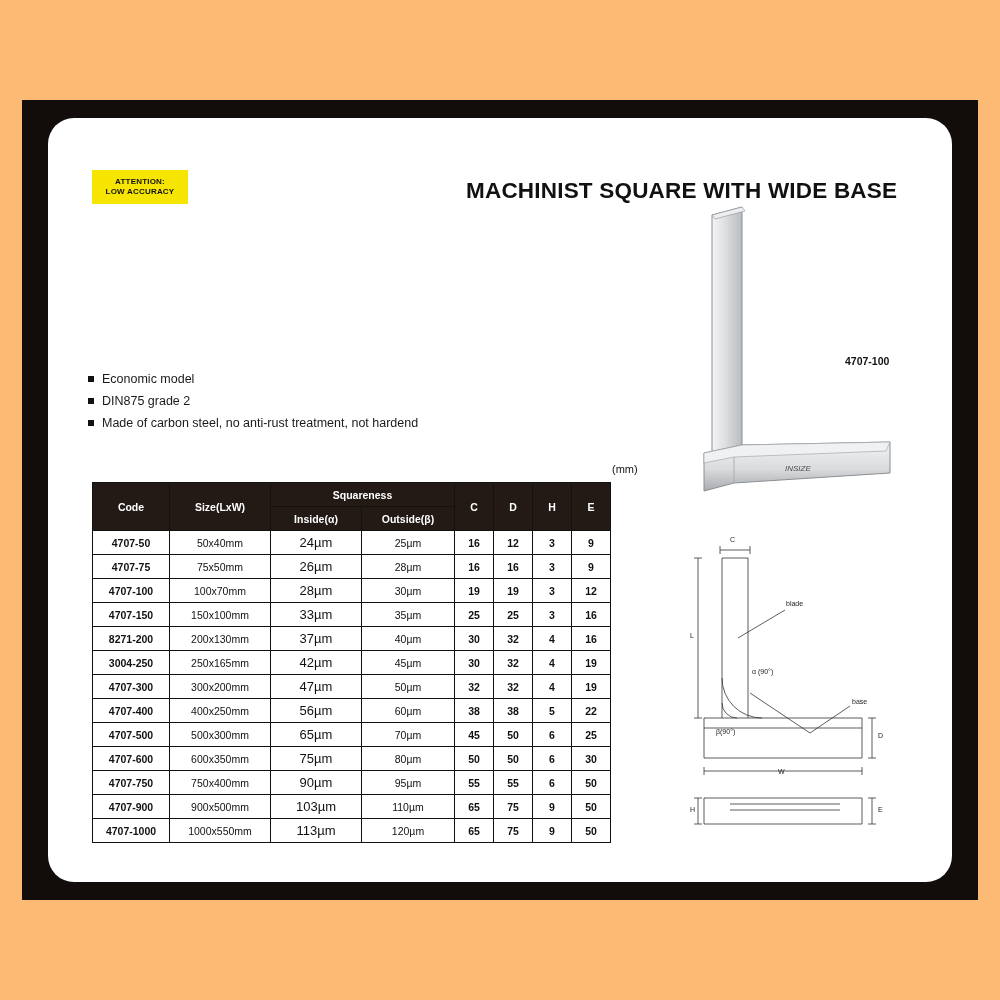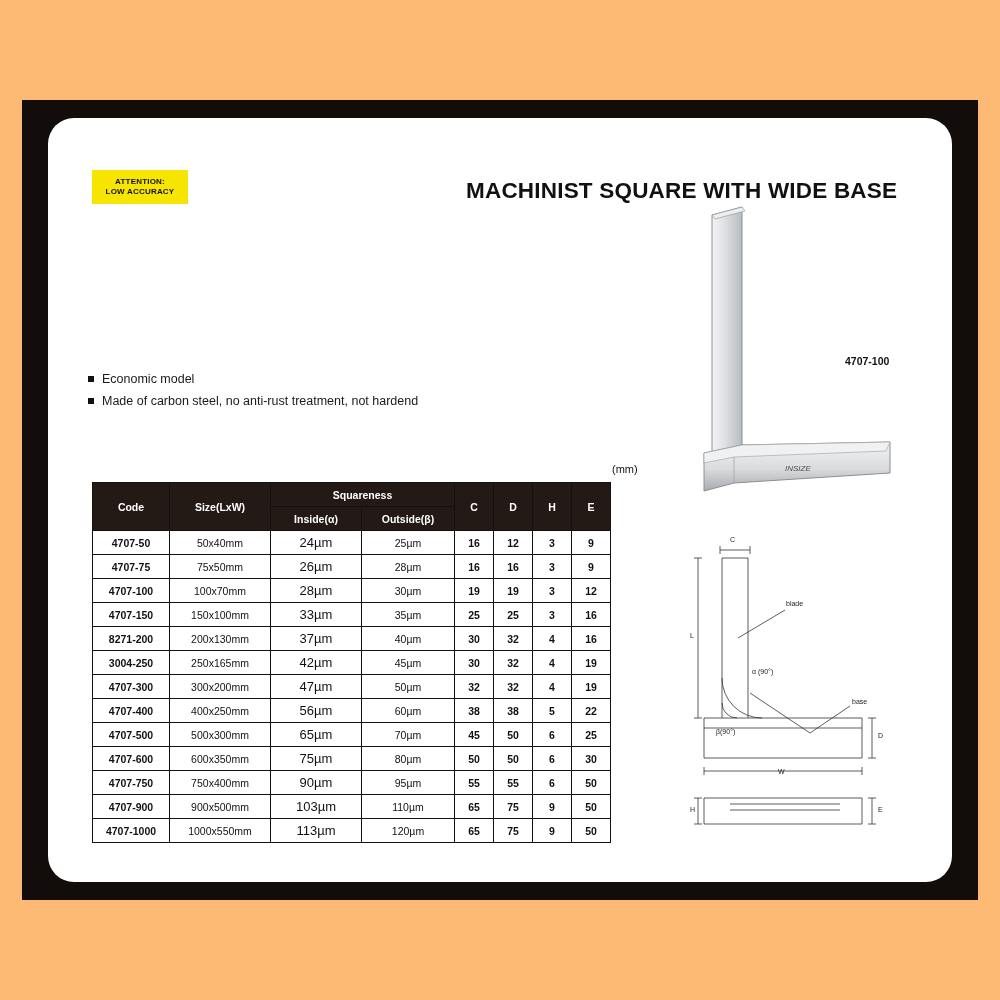--- a/index.html
+++ b/index.html
@@ -172,20 +172,24 @@
     <span>ATTENTION:</span>
     <span>LOW ACCURACY</span>
   </div>
 
   <div class="title">MACHINIST SQUARE WITH WIDE BASE</div>
 
   <div class="bullets">
     <div class="bullet">
       <div class="sq"></div>
       <div class="txt">Economic model</div>
+    </div>
+    <div class="bullet">
+      <div class="sq"></div>
+      <div class="txt">DIN875 grade 2</div>
     </div>
     <div class="bullet">
       <div class="sq"></div>
       <div class="txt">Made of carbon steel, no anti-rust treatment, not hardend</div>
     </div>
   </div>
 
   <div class="mm">(mm)</div>
 
   <div class="product">

